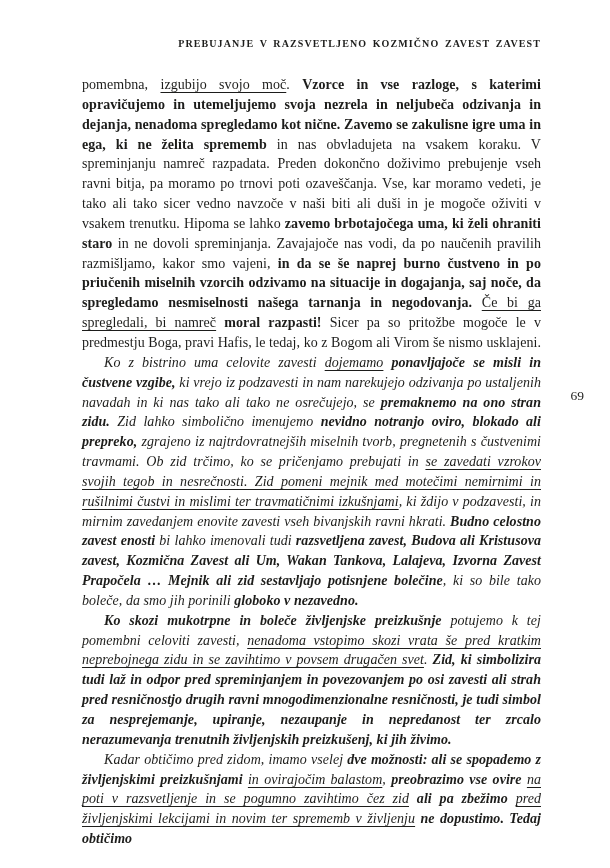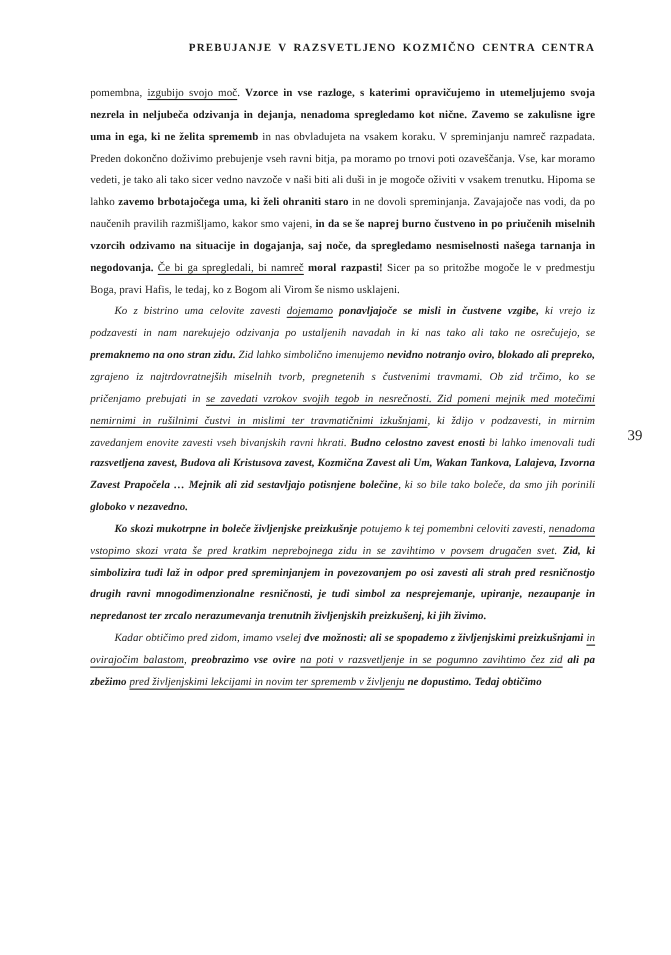--- a/index.html
+++ b/index.html
@@ -34,21 +34,21 @@
     top: 388px;
     right: 26px;
     font-size: 13.5px;
     color: #1d1d1b;
   }
   .text-block {
     position: absolute;
     top: 75px;
     left: 82px;
     width: 459px;
-    font-size: 10px;
+    font-size: 14px;
     line-height: 19.85px;
     text-align: justify;
     letter-spacing: 0.05px;
   }
   .para {
     margin: 0;
     padding: 0;
   }
   .para.indent {
     text-indent: 22px;
@@ -58,23 +58,23 @@
   .u {
     text-decoration: underline;
     text-decoration-thickness: 1px;
     text-underline-offset: 2.5px;
   }
 </style>
 </head>
 <body>
 
 <div class="page">
-  <div class="running-header">PREBUJANJE V RAZSVETLJENO KOZMIČNO CENTRA CENTRA</div>
+  <div class="running-header">PREBUJANJE V RAZSVETLJENO KOZMIČNO ZAVEST ZAVEST</div>
 
-  <div class="page-number">39</div>
+  <div class="page-number">69</div>
 
   <div class="text-block">
       <p class="para"><span class="">pomembna, </span><span class="u">izgubijo svojo moč</span><span class="">. </span><span class="b ">Vzorce in vse razloge, s katerimi opravičujemo in utemeljujemo svoja nezrela in neljubeča odzivanja in dejanja, nenadoma spregledamo kot nične. Zavemo se zakulisne igre uma in ega, ki ne želita sprememb</span><span class=""> in nas obvladujeta na vsakem koraku. V spreminjanju namreč razpadata. Preden dokončno doživimo prebujenje vseh ravni bitja, pa moramo po trnovi poti ozaveščanja. Vse, kar moramo vedeti, je tako ali tako sicer vedno navzoče v naši biti ali duši in je mogoče oživiti v vsakem trenutku. Hipoma se lahko </span><span class="b ">zavemo brbotajočega uma, ki želi ohraniti staro</span><span class=""> in ne dovoli spreminjanja. Zavajajoče nas vodi, da po naučenih pravilih razmišljamo, kakor smo vajeni, </span><span class="b ">in da se še naprej burno čustveno in po priučenih miselnih vzorcih odzivamo na situacije in dogajanja, saj noče, da spregledamo nesmiselnosti našega tarnanja in negodovanja.</span><span class=""> </span><span class="u">Če bi ga spregledali, bi namreč</span><span class=""> </span><span class="b ">moral razpasti!</span><span class=""> Sicer pa so pritožbe mogoče le v predmestju Boga, pravi Hafis, le tedaj, ko z Bogom ali Virom še nismo usklajeni.</span></p>
       <p class="para indent"><span class="">Ko z bistrino uma celovite zavesti </span><span class="u">dojemamo</span><span class=""> </span><span class="b ">ponavljajoče se misli in čustvene vzgibe,</span><span class=""> ki vrejo iz podzavesti in nam narekujejo odzivanja po ustaljenih navadah in ki nas tako ali tako ne osrečujejo, se </span><span class="b ">premaknemo na ono stran zidu.</span><span class=""> Zid lahko simbolično imenujemo </span><span class="b ">nevidno notranjo oviro, blokado ali prepreko,</span><span class=""> zgrajeno iz najtrdovratnejših miselnih tvorb, pregnetenih s čustvenimi travmami. Ob zid trčimo, ko se pričenjamo prebujati in </span><span class="u">se zavedati vzrokov svojih tegob in nesrečnosti. Zid pomeni mejnik med motečimi nemirnimi in rušilnimi čustvi in mislimi ter travmatičnimi izkušnjami</span><span class="">, ki ždijo v podzavesti, in mirnim zavedanjem enovite zavesti vseh bivanjskih ravni hkrati. </span><span class="b ">Budno celostno zavest enosti</span><span class=""> bi lahko imenovali tudi </span><span class="b ">razsvetljena zavest, Budova ali Kristusova zavest, Kozmična Zavest ali Um, Wakan Tankova, Lalajeva, Izvorna Zavest Prapočela … Mejnik ali zid sestavljajo potisnjene bolečine</span><span class="">, ki so bile tako boleče, da smo jih porinili </span><span class="b ">globoko v nezavedno.</span></p>
       <p class="para indent"><span class="b ">Ko skozi mukotrpne in boleče življenjske preizkušnje</span><span class=""> potujemo k tej pomembni celoviti zavesti, </span><span class="u">nenadoma vstopimo skozi vrata še pred kratkim neprebojnega zidu in se zavihtimo v povsem drugačen svet</span><span class="">. </span><span class="b ">Zid, ki simbolizira tudi laž in odpor pred spreminjanjem in povezovanjem po osi zavesti ali strah pred resničnostjo drugih ravni mnogodimenzionalne resničnosti, je tudi simbol za nesprejemanje, upiranje, nezaupanje in nepredanost ter zrcalo nerazumevanja trenutnih življenjskih preizkušenj, ki jih živimo.</span></p>
       <p class="para indent"><span class="">Kadar obtičimo pred zidom, imamo vselej </span><span class="b ">dve možnosti: ali se spopademo z življenjskimi preizkušnjami</span><span class=""> </span><span class="u">in ovirajočim balastom</span><span class="">, </span><span class="b ">preobrazimo vse ovire</span><span class=""> </span><span class="u">na poti v razsvetljenje in se pogumno zavihtimo čez zid</span><span class=""> </span><span class="b ">ali pa zbežimo</span><span class=""> </span><span class="u">pred življenjskimi lekcijami in novim ter sprememb v življenju</span><span class=""> </span><span class="b ">ne dopustimo. Tedaj obtičimo</span></p>
     </div>
 </div>
 
 </body></html>

